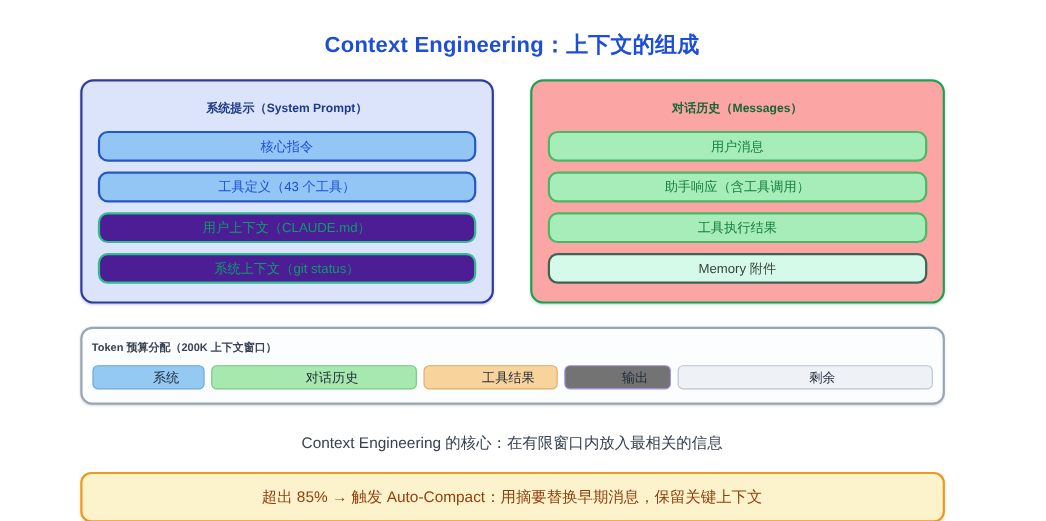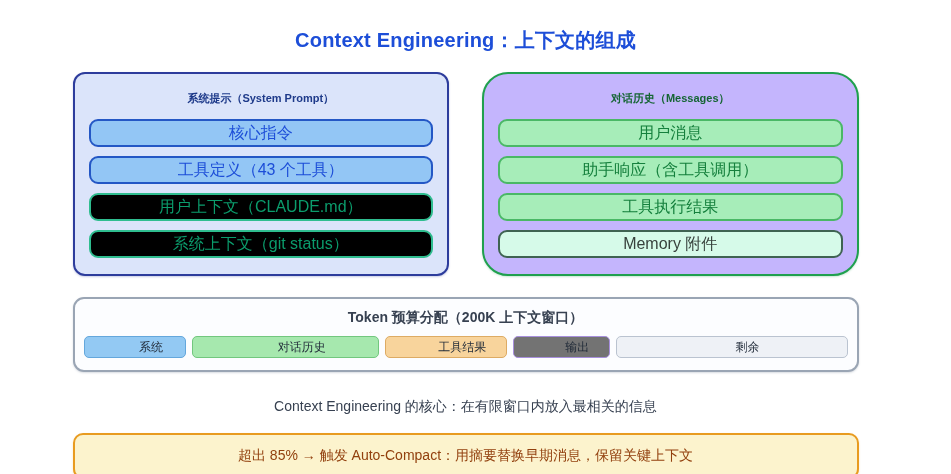--- a/index.html
+++ b/index.html
@@ -31,61 +31,59 @@
     border-radius: 12px;
     padding: 14px 14px 16px 14px;
     border: 2px solid;
   }
   .panel-left {
     background: #dbe4fa;
     border-color: #2d3c9c;
     box-shadow: 0 1px 2px rgba(45,60,156,0.25);
   }
   .panel-right {
-    background: #c4b5fd;
+    background: #fca5a5;
     border-color: #1fa04e;
     box-shadow: 0 1px 2px rgba(31,160,78,0.25);
-    border-radius: 26px;
   }
   .panel-title {
     text-align: center;
     font-size: 11px;
     font-weight: bold;
     margin: 3px 0 13px 0;
   }
   .panel-left .panel-title { color: #1e3a8a; }
   .panel-right .panel-title { color: #166534; }
 
   .item {
     height: 28px;
     margin-top: 9px;
     border-radius: 9px;
     border: 2px solid;
     display: flex;
     align-items: center;
     justify-content: center;
-    font-size: 16px;
+    font-size: 12px;
   }
   .item:first-of-type { margin-top: 0; }
   .item-blue  { background: #93c6f5; border-color: #2457c5; color: #1d4ed8; }
-  .item-mint  { background: #000000; border-color: #2fbd8f; color: #0b9c6c; }
+  .item-mint  { background: #4c1d95; border-color: #2fbd8f; color: #0b9c6c; }
   .item-green { background: #a7edb9; border-color: #4ab866; color: #15803d; }
   .item-memory{ background: #d6fae9; border-color: #3f6352; color: #37413c; }
 
   .token-panel {
     margin-top: 21px;
     border: 2px solid #9aa5b4;
     border-radius: 11px;
     background: #fcfdff;
     padding: 10px 9px 12px 9px;
     box-shadow: 0 1px 2px rgba(100,116,139,0.25);
   }
   .token-title {
-    text-align: center;
-    font-size: 14px;
+    font-size: 10px;
     font-weight: bold;
     color: #374151;
     margin-bottom: 9px;
   }
   .token-bar {
     display: flex;
     gap: 6px;
     height: 22px;
   }
   .segment {

